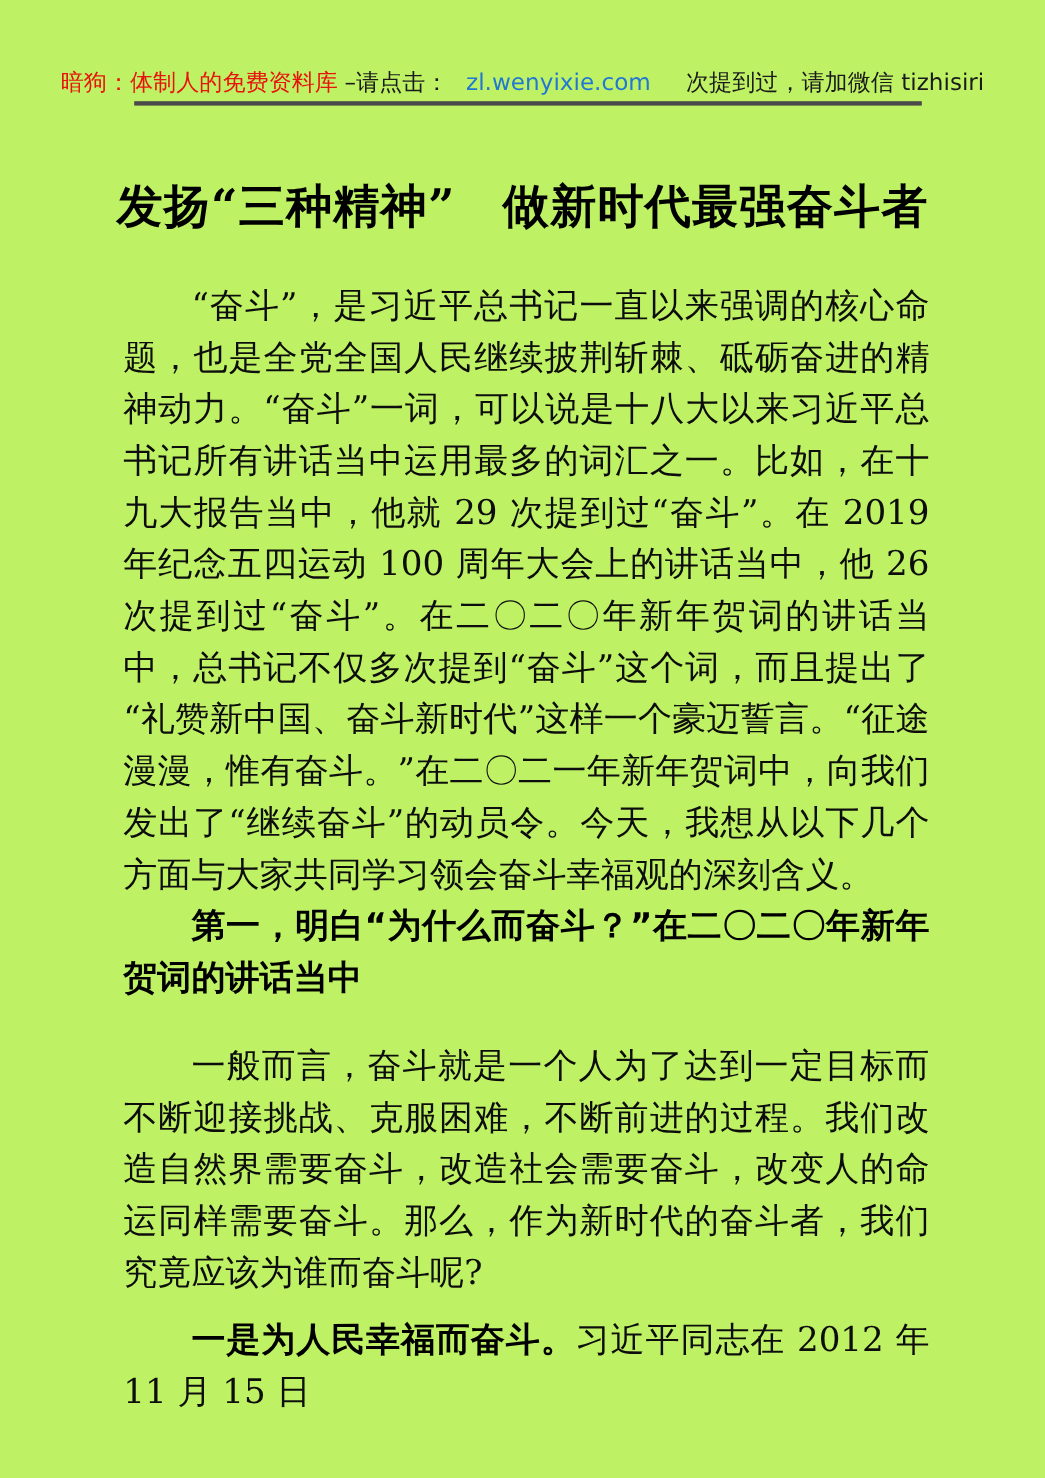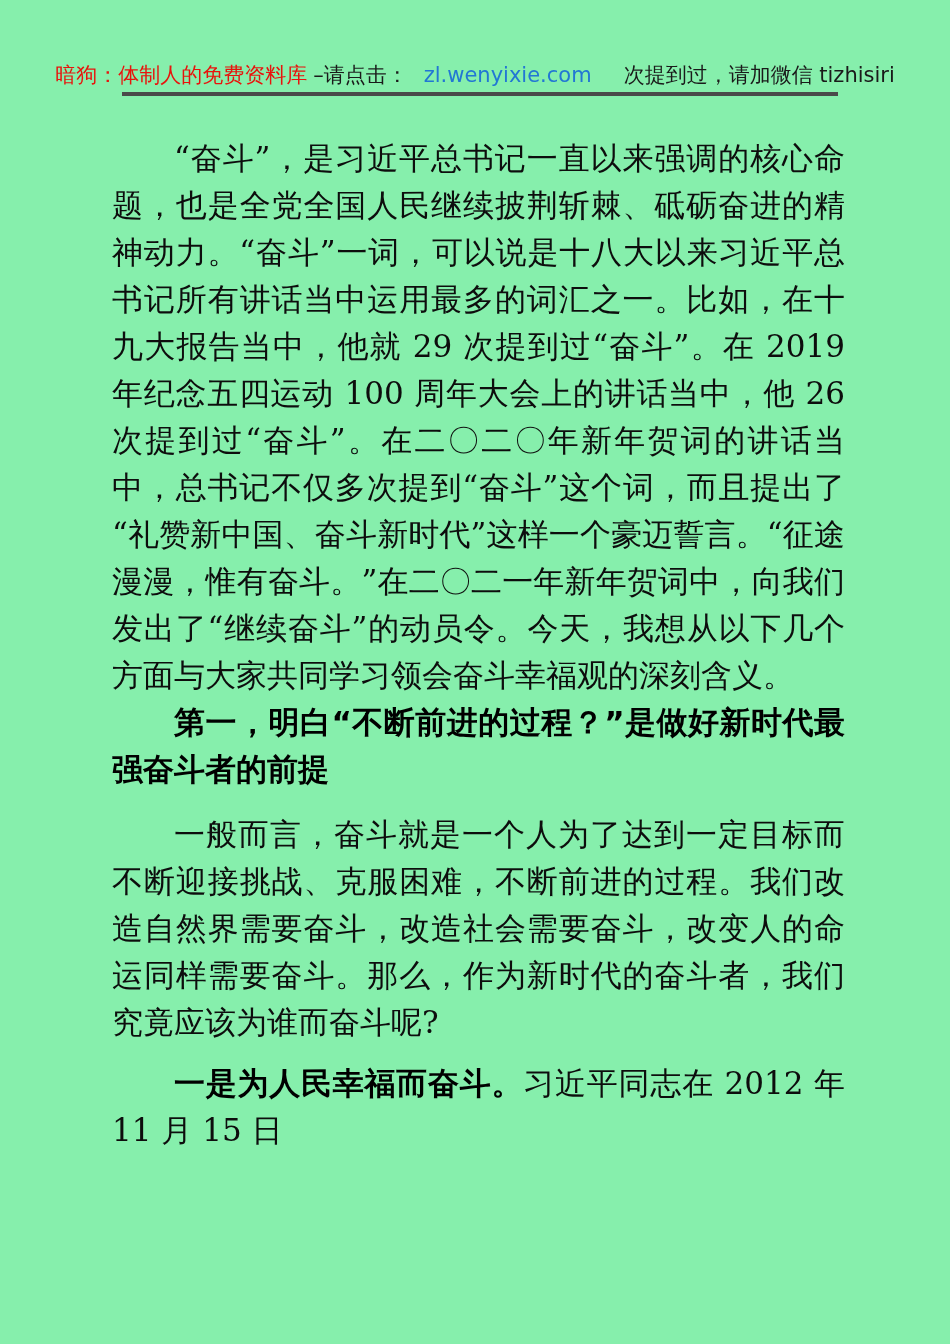--- a/index.html
+++ b/index.html
@@ -5,21 +5,21 @@
   html, body {
     margin: 0;
     padding: 0;
     background: #ffffff;
   }
   .page {
     position: relative;
     width: 950px;
     height: 1344px;
     margin: 0 auto;
-    background: #86efac;
+    background: #bef264;
     overflow: hidden;
     font-family: "DejaVu Serif", "Liberation Serif", serif;
     color: #111111;
   }
   
   .promo-header {
     display: flex;
     justify-content: center;
     align-items: baseline;
     padding-top: 60px;
@@ -64,44 +64,45 @@
   }
   .content .body.first { margin-top: 39px; }
   .heading {
     font-family: "DejaVu Sans", "Liberation Sans", sans-serif;
     font-weight: bold;
     font-size: 31px;
     line-height: 47px;
     color: #000000;
     margin-top: 3px;
   }
-  .content .body.second { margin-top: 18px; }
+  .content .body.second { margin-top: 33px; }
   .content .body.third  { margin-top: 14px; }
   .content b { font-weight: bold; color: #000000; }
 </style>
 </head>
 <body>
 
 <div class="page">
 
   <div class="promo-header">
     <span class="red">暗狗：体制人的免费资料库</span>
     <span class="dark">–请点击：</span>
     <a class="link">zl.wenyixie.com</a>
     <span class="dark group">次提到过，请加微信 tizhisiri</span>
   </div>
 
   <div class="rule"></div>
 
+  <h1 class="title">发扬“三种精神”　做新时代最强奋斗者</h1>
 
   <div class="content">
 
     <p class="body first">“奋斗”，是习近平总书记一直以来强调的核心命题，也是全党全国人民继续披荆斩棘、砥砺奋进的精神动力。“奋斗”一词，可以说是十八大以来习近平总书记所有讲话当中运用最多的词汇之一。比如，在十九大报告当中，他就 29 次提到过“奋斗”。在 2019 年纪念五四运动 100 周年大会上的讲话当中，他 26 次提到过“奋斗”。在二〇二〇年新年贺词的讲话当中，总书记不仅多次提到“奋斗”这个词，而且提出了“礼赞新中国、奋斗新时代”这样一个豪迈誓言。“征途漫漫，惟有奋斗。”在二〇二一年新年贺词中，向我们发出了“继续奋斗”的动员令。今天，我想从以下几个方面与大家共同学习领会奋斗幸福观的深刻含义。</p>
 
-    <h2 class="heading">第一，明白“不断前进的过程？”是做好新时代最强奋斗者的前提</h2>
+    <h2 class="heading">第一，明白“为什么而奋斗？”在二〇二〇年新年贺词的讲话当中</h2>
 
     <p class="body second">一般而言，奋斗就是一个人为了达到一定目标而不断迎接挑战、克服困难，不断前进的过程。我们改造自然界需要奋斗，改造社会需要奋斗，改变人的命运同样需要奋斗。那么，作为新时代的奋斗者，我们究竟应该为谁而奋斗呢?</p>
 
     <p class="body third"><b>一是为人民幸福而奋斗。</b><span>习近平同志在 2012 年 11 月 15 日</span></p>
 
   </div>
 
 </div>
 
 </body></html>

